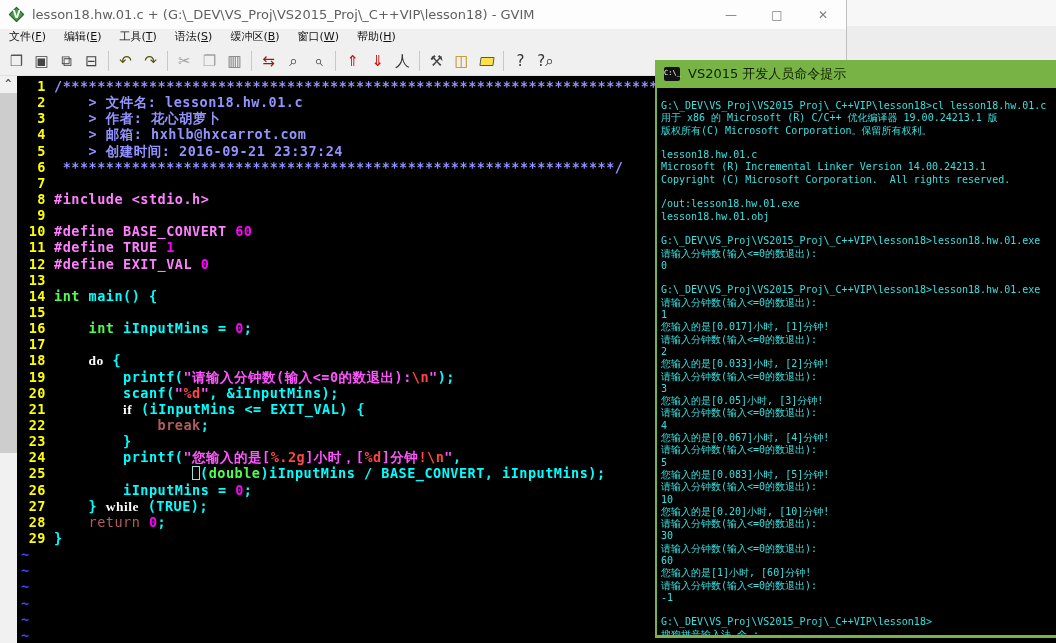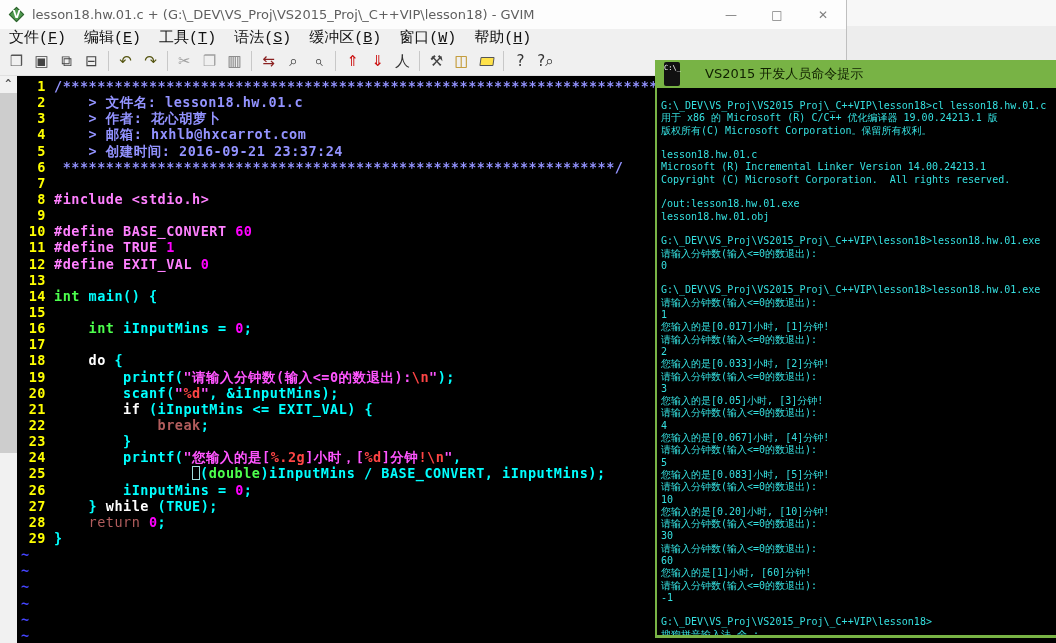--- a/index.html
+++ b/index.html
@@ -9,21 +9,21 @@
   
   .gvim { position:absolute; left:0; top:0; width:847px; height:643px; background:#f0f0f0; border-right:1px solid #bfbfbf; }
   .gvim-titlebar { position:absolute; left:0; top:0; width:100%; height:29px; background:#fdfdfd; display:flex; align-items:center; }
   .vim-icon { position:relative; width:15px; height:15px; margin:0 8px 0 9px; flex:0 0 auto; }
   .vim-icon .diamond { position:absolute; left:2px; top:2px; width:11px; height:11px; background:#4e9a4e; border:1px solid #2c5e2c; transform:rotate(45deg); }
   .vim-icon .v { position:absolute; left:0; top:0; width:15px; height:15px; color:#fff; font-size:10px; font-weight:bold; text-align:center; line-height:15px; }
   .gvim-title { font-size:13px; color:#5f5f5f; white-space:nowrap; }
   .win-btns { position:absolute; right:0; top:0; height:29px; display:flex; }
   .win-btn { width:46px; height:29px; display:flex; align-items:center; justify-content:center; color:#7f7f7f; font-size:12px; }
 
-  .gvim-menubar { position:absolute; left:0; top:29px; width:100%; height:18px; background:#f0f0f0; display:flex; align-items:flex-end; font-size:15px; color:#111;font-family:Liberation Mono, monospace; }
+  .gvim-menubar { position:absolute; left:0; top:29px; width:100%; height:18px; background:#f0f0f0; display:flex; align-items:flex-start; font-size:11px; color:#111; }
   .menu-item { padding:0 9px; white-space:nowrap; }
 
   .gvim-toolbar { position:absolute; left:0; top:47px; width:100%; height:29px; background:#f0f0f0; display:flex; align-items:center; padding-left:4px; border-bottom:1px solid #e0e0e0; }
   .tb-btn { width:25px; height:24px; display:flex; align-items:center; justify-content:center; font-size:15px; }
   .tb-sep { width:1px; height:20px; background:#c8c8c8; margin:0 4px; }
   .tag-glyph { width:14px; height:9px; background:#ffe24a; border:1px solid #555; display:inline-block; border-radius:1px; transform:skewX(-8deg); }
 
   
   .code-area { position:absolute; left:0; top:76px; width:847px; height:567px; background:#000; overflow:hidden;
                font-family:"DejaVu Sans Mono","Liberation Mono",monospace; font-size:13.5px; font-weight:bold; letter-spacing:0.5px; }
@@ -34,33 +34,33 @@
   .code-row { height:16.15px; line-height:16.15px; white-space:pre; overflow:hidden; }
   .linenum { display:inline-block; width:29px; text-align:right; margin-right:8px; color:#ffff00; }
   .c-n   { color:#00ffff; }
   .c-cm  { color:#9393ff; }
   .c-pp  { color:#ff80ff; }
   .c-str { color:#ff55ff; }
   .c-num { color:#ff00ff; }
   .c-sp  { color:#ff4545; }
   .c-ty  { color:#4dff4d; }
   .c-st  { color:#b25d5d; }
-  .c-cd  { color:#ffffff; }
+  .c-cd  { color:#ffffff;font-family:Liberation Serif, serif; }
   .tilde { color:#4444ff; margin-left:4px; }
   .cursor-cell { display:inline-block; width:8px; height:14px; border:1px solid #9fdede; vertical-align:-2px; }
 
   
   .desktop-bg { position:absolute; left:847px; top:0; width:209px; height:62px; background:#ededed; }
   .desktop-bg .band { position:absolute; left:0; top:0; width:100%; height:26px; background:#f7f7f7; }
 
   
   .console { position:absolute; left:655px; top:60px; width:401px; height:578px; z-index:5;
              background:#000; border-left:2px solid #78b345; border-bottom:3px solid #78b345; }
   .console-titlebar { position:absolute; left:-2px; top:0; width:403px; height:28px; background:#78b345; display:flex; align-items:center; }
-  .cmd-icon { width:16px; height:24px; background:#111; border-radius:2px; margin:0 25px 0 9px; color:#fff; font-size:7px; font-family:"DejaVu Sans Mono",monospace; line-height:13px; text-align:center; flex:0 0 auto; }
+  .cmd-icon { width:16px; height:14px; background:#111; border-radius:2px; margin:0 8px 0 9px; color:#fff; font-size:7px; font-family:"DejaVu Sans Mono",monospace; line-height:13px; text-align:center; flex:0 0 auto; }
   .console-title { font-size:13px; color:#102000; white-space:nowrap; }
   .console-body { position:absolute; left:0; top:28px; width:399px; height:547px; overflow:hidden; padding:12px 0 0 4px;
                   font-family:"DejaVu Sans Mono","Liberation Mono",monospace; font-size:10px; color:#35e0e0; }
   .console-line { height:12.3px; line-height:12.3px; white-space:pre; overflow:hidden; }
 </style>
 </head>
 <body>
 
 <div class="screen">
 

